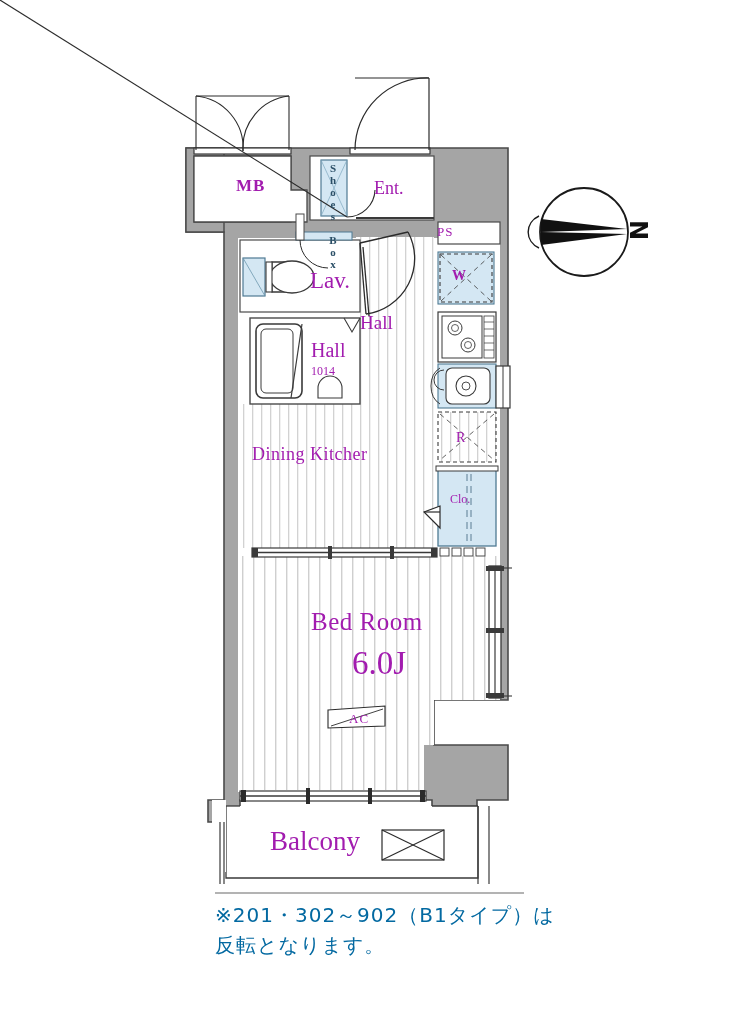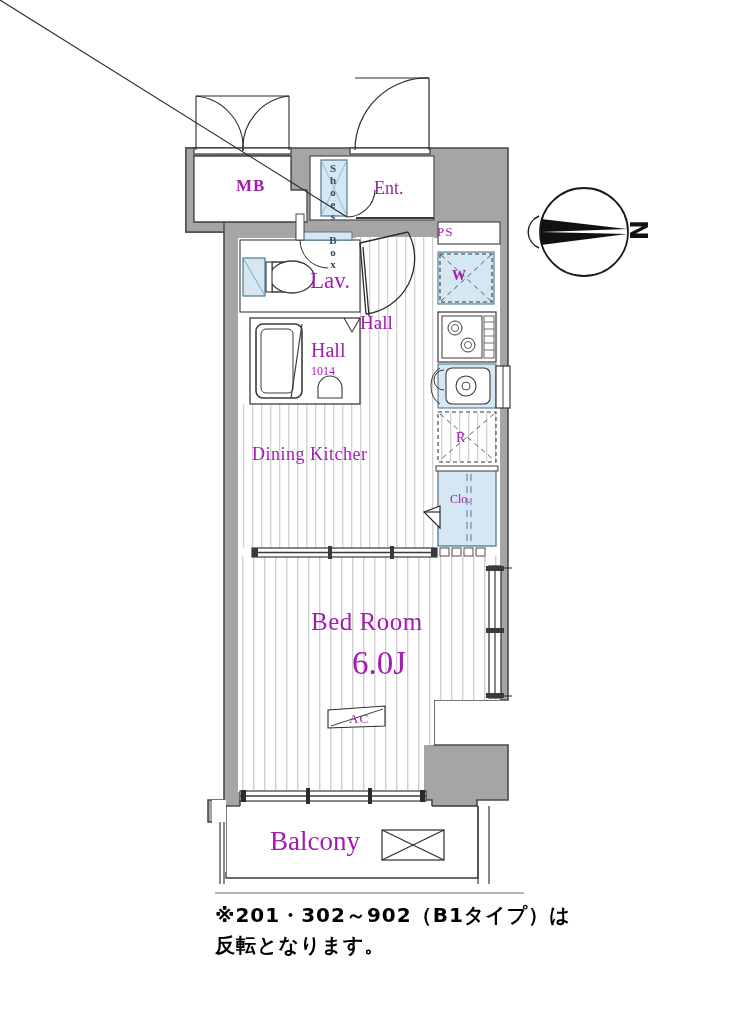--- a/index.html
+++ b/index.html
@@ -3,21 +3,21 @@
 <meta charset="utf-8">
 <style>
   html,body{margin:0;padding:0;background:#ffffff;}
   body{
     width:753px;height:1016px;position:relative;overflow:hidden;
     font-family:"Liberation Serif","DejaVu Serif",serif;
     color:#111;
   }
   #plan{position:absolute;left:0;top:0;width:753px;height:1016px;}
   .lbl{position:absolute;white-space:nowrap;font-family:"Liberation Serif","DejaVu Serif",serif;color:#a21caf;}
-  .note{position:absolute;font-family:"DejaVu Sans","Liberation Sans",sans-serif;font-weight:bold;color:#000000;}
+  .note{position:absolute;font-family:"DejaVu Sans","Liberation Sans",sans-serif;font-weight:normal;color:#0369a1;}
   .vtext{writing-mode:vertical-rl;text-orientation:upright;}
   .compassN{position:absolute;font-family:"DejaVu Sans","Liberation Sans",sans-serif;font-weight:bold;}
 </style>
 </head>
 <body>
 
 <svg id="plan" viewBox="0 0 753 1016">
   <defs>
     <pattern id="stripes" width="9" height="10" patternUnits="userSpaceOnUse">
       <rect width="9" height="10" fill="#ffffff"></rect>

